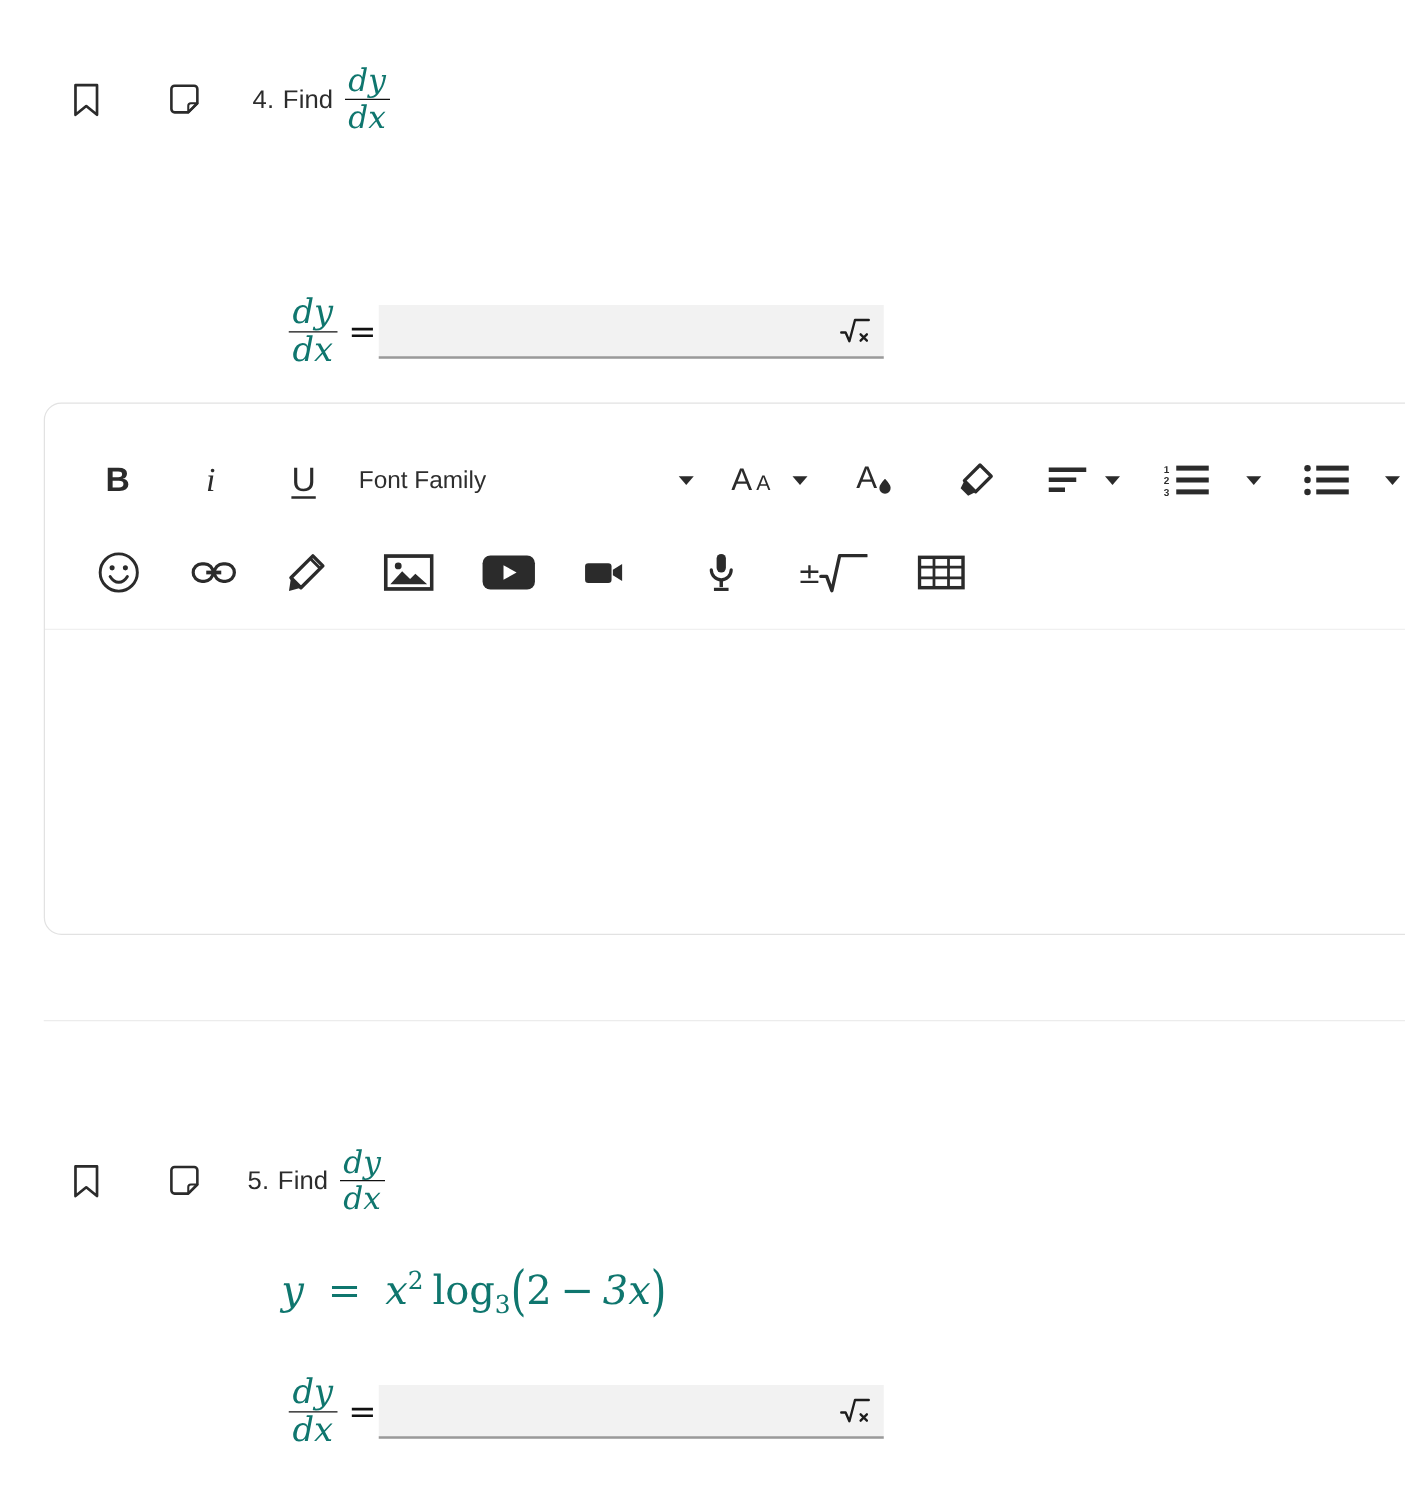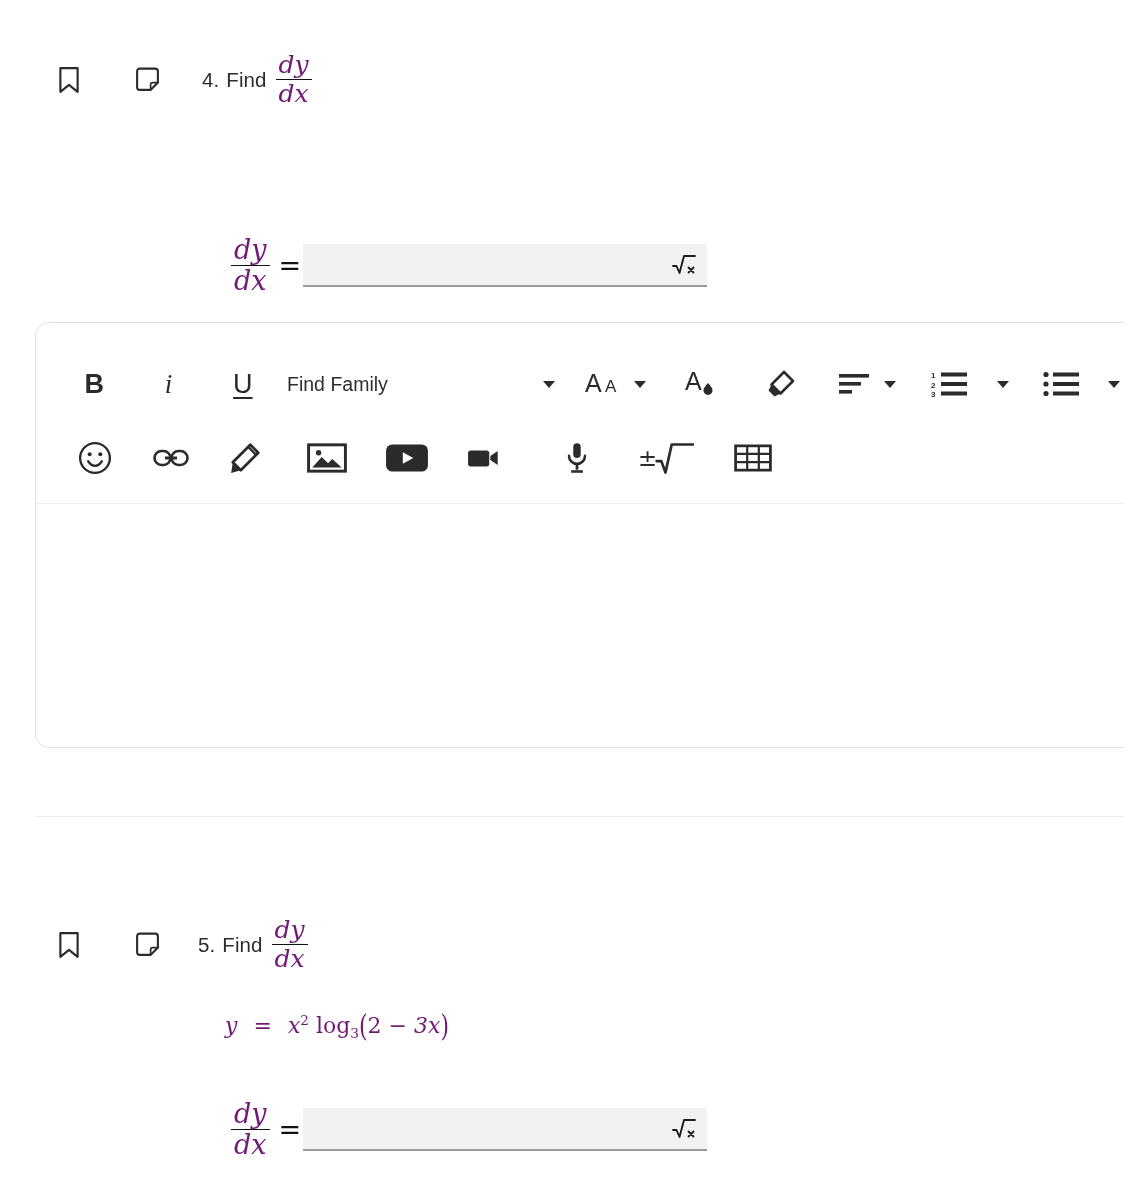--- a/index.html
+++ b/index.html
@@ -19,21 +19,21 @@
     display: flex; align-items: center; justify-content: center;
     color: #2b2b2b;
   }
   .q-label {
     font-size: 20.5px; color: #2c2c2c; letter-spacing: .1px;
     font-family: "Liberation Sans", sans-serif;
     white-space: nowrap;
   }
 
   
-  .math { font-family: "DejaVu Serif", serif; color: #701a75; }
+  .math { font-family: "DejaVu Serif", serif; color: #0f766e; }
   .mi { font-style: italic; }
   .frac {
     display: inline-flex; flex-direction: column; align-items: center;
     vertical-align: middle; line-height: 1.05;
     margin: 0 3px;
   }
   .frac .num { padding: 0 3px 1px 3px; }
   .frac .den { padding: 1px 3px 0 3px; border-top: 1.6px solid #111; }
   .sup { font-size: .62em; vertical-align: super; line-height: 0; }
   .sub { font-size: .62em; vertical-align: sub; line-height: 0; }
@@ -125,21 +125,21 @@
       <div class="tb-item" style="width:46px; height:46px; margin-left:16px;">
         <span class="tb-text tb-bold">B</span>
       </div>
       <div class="tb-item" style="width:46px; height:46px; margin-left:30px;">
         <span class="tb-text tb-italic">i</span>
       </div>
       <div class="tb-item" style="width:46px; height:46px; margin-left:30px;">
         <span class="tb-text tb-underline">U</span>
       </div>
       <div class="tb-item" style="margin-left:22px; width:260px; justify-content:flex-start;">
-        <span class="tb-fontfamily">Find Family</span>
+        <span class="tb-fontfamily">Font Family</span>
       </div>
       <div class="tb-item" style="width:24px;">
         <span class="caret" style="border-left-width:6px;border-right-width:6px;border-top-width:7px;"></span>
       </div>
 
       <div class="tb-item" style="margin-left:24px;">
         <svg width="44" height="26" viewBox="0 0 44 26">
           <text x="0" y="21" font-family="Liberation Sans, sans-serif" font-size="25" fill="#2b2b2b">A</text>
           <text x="20" y="21" font-family="Liberation Sans, sans-serif" font-size="17" fill="#2b2b2b">A</text>
         </svg>
@@ -290,21 +290,21 @@
     <div style="display:flex; align-items:center; margin-left:34px;">
       <span class="q-label">5.</span>
       <span class="q-label" style="margin-left:7px;">Find</span>
       <span class="math frac" style="font-size:25px; margin-left:9px;">
         <span class="num mi">dy</span>
         <span class="den mi">dx</span>
       </span>
     </div>
   </div>
 
-  <div class="math" style="position:absolute; left:225px; top:1013px; font-size:22px;">
+  <div class="math" style="position:absolute; left:225px; top:1013px; font-size:32px;">
     <span class="mi">y</span>
     <span style="margin:0 9px;">=</span>
     <span class="mi">x</span><span class="sup">2</span><span style="margin-left:7px;">log</span><span class="sub">3</span><span class="paren">(</span><span>2</span><span style="margin:0 7px;">−</span><span class="mi">3x</span><span class="paren">)</span>
   </div>
 
   <div class="answer-row" style="position:absolute; left:228px; top:1100px;">
     <span class="math frac answer-frac">
       <span class="num mi">dy</span>
       <span class="den mi">dx</span>
     </span>

